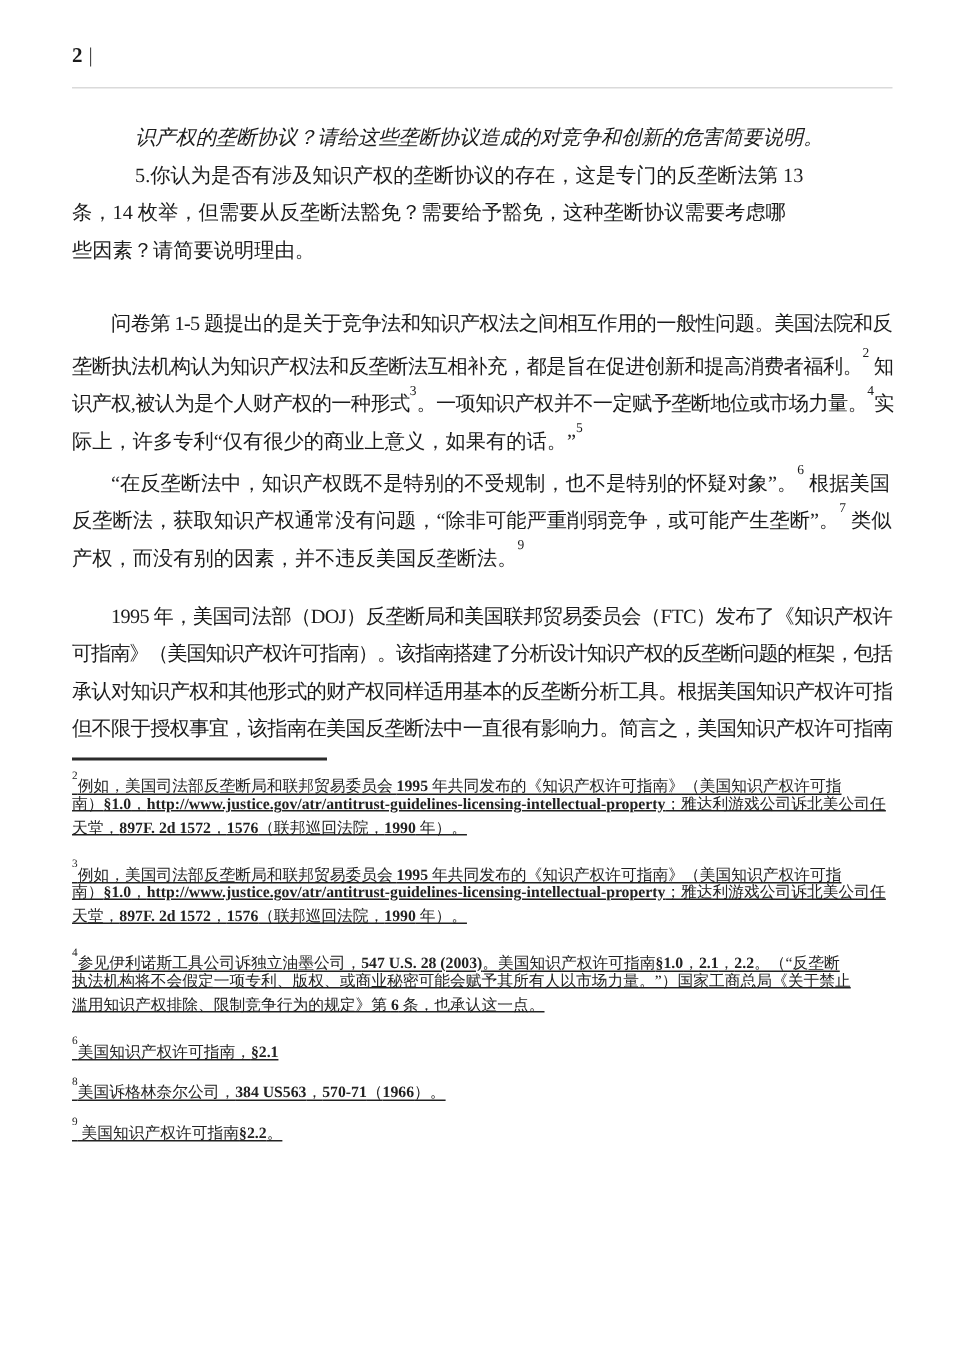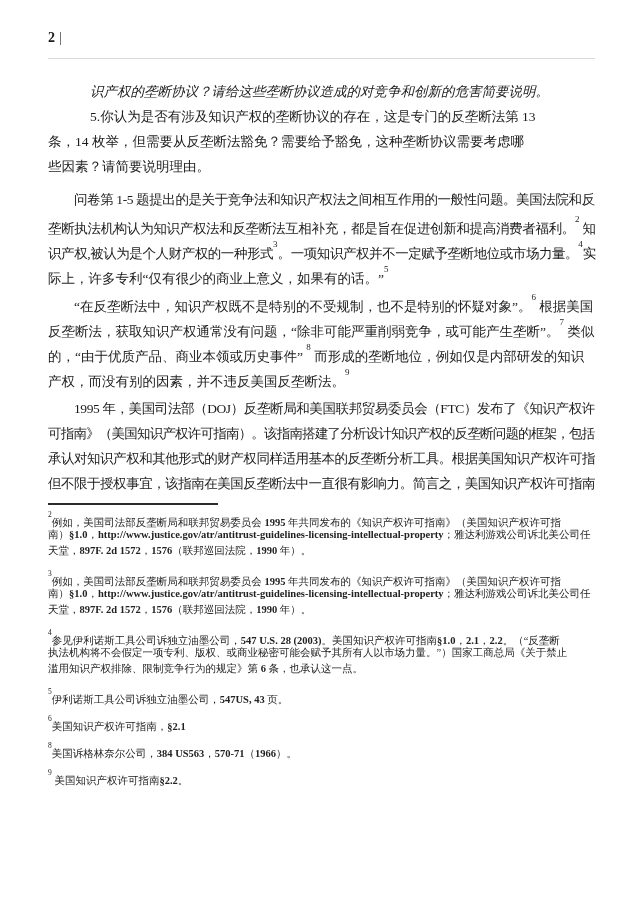--- a/index.html
+++ b/index.html
@@ -14,28 +14,28 @@
   .header { margin-top:30px; height:20px; font-size:14px; }
   .header .num { font-weight:bold; }
   .header .bar { font-weight:normal; color:#3a3a3a; margin-left:4px; }
   .rule { border:0; border-top:1px solid #dadada; margin-top:8px; }
   .body-text { font-size:13.5px; }
   .qblock { margin-top:20px; }
   .bline { line-height:25px; height:25px; white-space:nowrap; }
   .qa { margin-left:42px;font-style:italic; }
   .qb { margin-left:42px; }
   .ind { margin-left:26px; }
-  .para2 { margin-top:8px; }
+  .para2 { margin-top:24px; }
   .para3 { margin-top:3px; }
-  .para4 { margin-top:6px; }
+  .para4 { margin-top:17px; }
   sup { font-size:9px; position:relative; top:-5px; letter-spacing:0; }
   .fnsep { width:170px; border:0; border-top:2px solid #2b2b2b; margin-top:7px; }
   .footnotes { padding-top:6px; font-size:10.5px; color:#222; }
   .fn { margin-bottom:11px; }
-  .fnline { line-height:16px; height:16px; white-space:nowrap; }
+  .fnline { line-height:16px; height:16px; white-space:nowrap;text-decoration:underline; }
   .fn sup { font-size:7.5px; top:-4px; }
   .fn b { font-weight:bold; }
 </style>
 </head>
 <body>
 
 <div class="content">
 
   <div class="header">
     <span class="num">2</span><span class="bar">|</span>
@@ -52,21 +52,20 @@
   <div class="para2 body-text">
     <div class="bline ind" style="letter-spacing: -0.395349px;">问卷第 1-5 题提出的是关于竞争法和知识产权法之间相互作用的一般性问题。美国法院和反</div>
     <div class="bline" style="letter-spacing: -0.325581px;">垄断执法机构认为知识产权法和反垄断法互相补充，都是旨在促进创新和提高消费者福利。<sup>2</sup> 知</div>
     <div class="bline" style="letter-spacing: -0.431818px;">识产权,被认为是个人财产权的一种形式<sup>3</sup>。一项知识产权并不一定赋予垄断地位或市场力量。<sup>4</sup>实</div>
     <div class="bline">际上，许多专利“仅有很少的商业上意义，如果有的话。”<sup>5</sup></div>
   </div>
 
   <div class="para3 body-text">
     <div class="bline ind" style="letter-spacing: 0px;">“在反垄断法中，知识产权既不是特别的不受规制，也不是特别的怀疑对象”。<sup>6</sup> 根据美国</div>
     <div class="bline" style="letter-spacing: 0px;">反垄断法，获取知识产权通常没有问题，“除非可能严重削弱竞争，或可能产生垄断”。<sup>7</sup> 类似</div>
-    <div class="bline" style="letter-spacing: 0px;">的，“由于优质产品、商业本领或历史事件” <sup>8</sup> 而形成的垄断地位，例如仅是内部研发的知识</div>
     <div class="bline">产权，而没有别的因素，并不违反美国反垄断法。<sup>9</sup></div>
   </div>
 
   <div class="para4 body-text">
     <div class="bline ind" style="letter-spacing: -0.4px;">1995 年，美国司法部（DOJ）反垄断局和美国联邦贸易委员会（FTC）发布了《知识产权许</div>
     <div class="bline" style="letter-spacing: -0.790698px;">可指南》（美国知识产权许可指南）。该指南搭建了分析设计知识产权的反垄断问题的框架，包括</div>
     <div class="bline" style="letter-spacing: -0.47619px;">承认对知识产权和其他形式的财产权同样适用基本的反垄断分析工具。根据美国知识产权许可指</div>
     <div class="bline" style="letter-spacing: -0.47619px;">但不限于授权事宜，该指南在美国反垄断法中一直很有影响力。简言之，美国知识产权许可指南</div>
   </div>
 
@@ -82,23 +81,20 @@
       <div class="fnline"><sup>3</sup>例如，美国司法部反垄断局和联邦贸易委员会 <b>1995</b> 年共同发布的《知识产权许可指南》（美国知识产权许可指</div>
       <div class="fnline">南）<b>§1.0</b>，<b>http://www.justice.gov/atr/antitrust-guidelines-licensing-intellectual-property</b>；雅达利游戏公司诉北美公司任</div>
       <div class="fnline">天堂，<b>897F. 2d 1572</b>，<b>1576</b>（联邦巡回法院，<b>1990</b> 年）。</div>
     </div>
     <div class="fn">
       <div class="fnline"><sup>4</sup>参见伊利诺斯工具公司诉独立油墨公司，<b>547 U.S. 28 (2003)</b>。美国知识产权许可指南<b>§1.0</b>，<b>2.1</b>，<b>2.2</b>。（“反垄断</div>
       <div class="fnline">执法机构将不会假定一项专利、版权、或商业秘密可能会赋予其所有人以市场力量。”）国家工商总局《关于禁止</div>
       <div class="fnline">滥用知识产权排除、限制竞争行为的规定》第 <b>6</b> 条，也承认这一点。</div>
     </div>
     <div class="fn">
-      <div class="fnline"><sup>5</sup>伊利诺斯工具公司诉独立油墨公司，<b>547US, 43</b> 页。</div>
-    </div>
-    <div class="fn">
       <div class="fnline"><sup>6</sup>美国知识产权许可指南，<b>§2.1</b></div>
     </div>
     <div class="fn">
       <div class="fnline"><sup>8</sup>美国诉格林奈尔公司，<b>384 US563</b>，<b>570-71</b>（<b>1966</b>）。</div>
     </div>
     <div class="fn">
       <div class="fnline"><sup>9</sup> 美国知识产权许可指南<b>§2.2</b>。</div>
     </div>
   </div>
 

